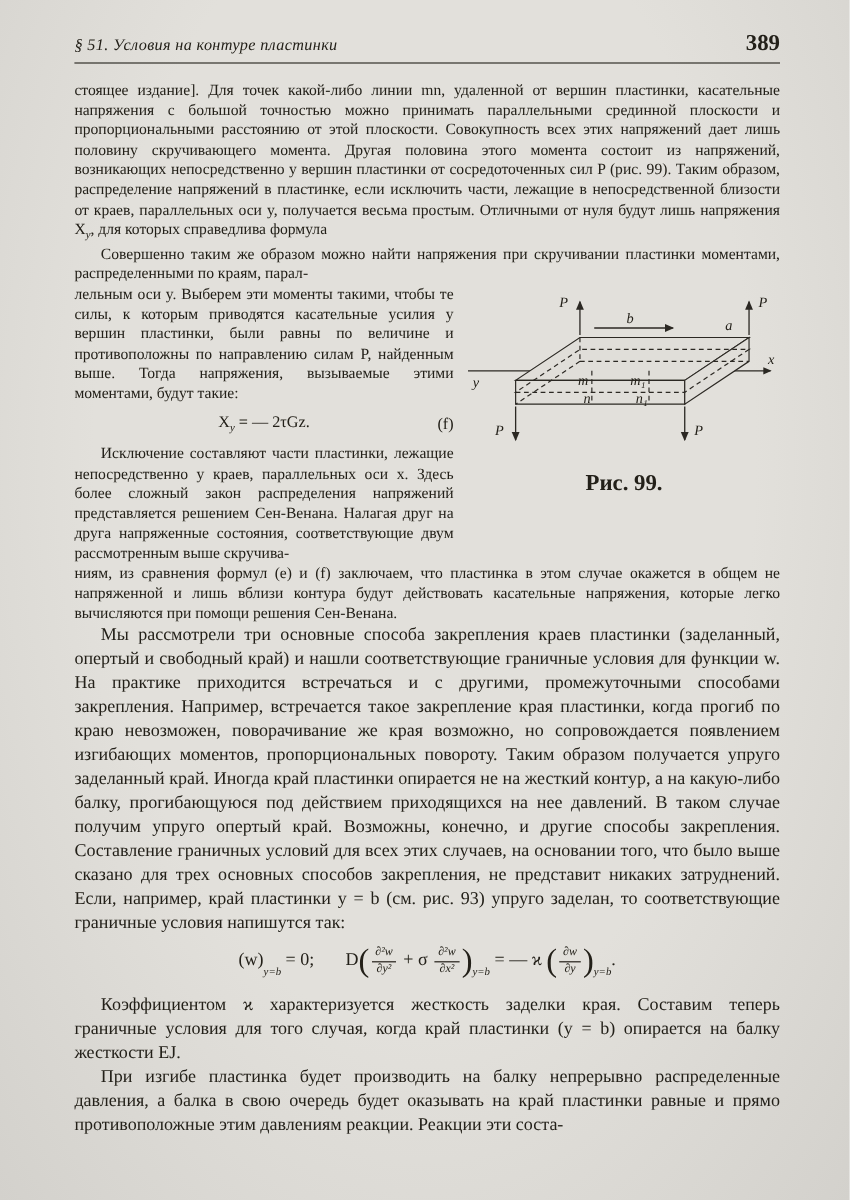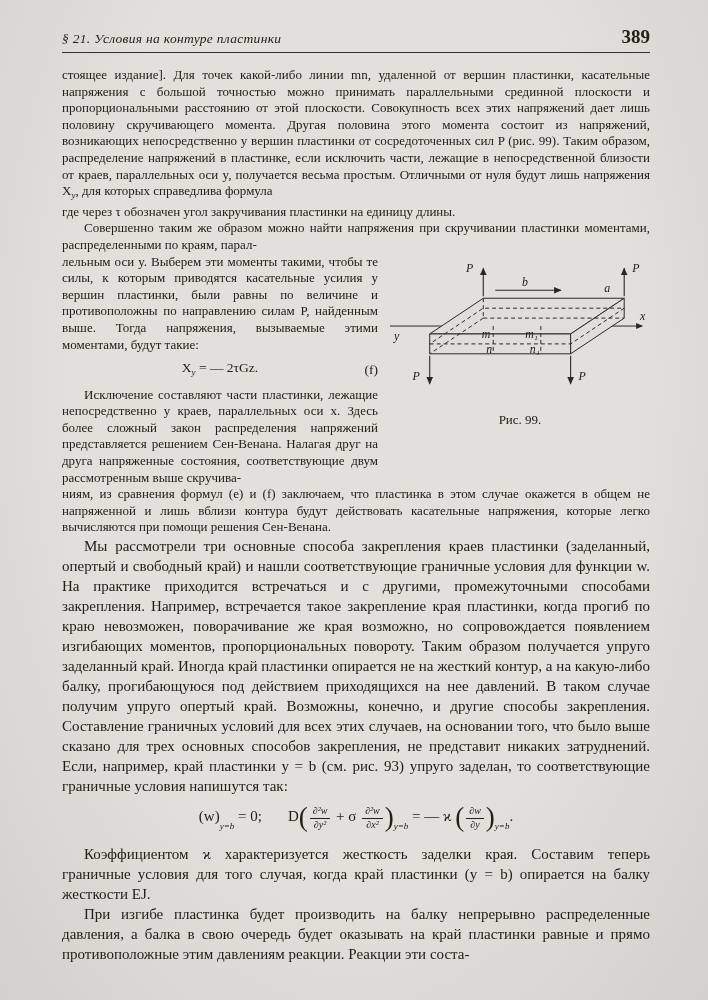--- a/index.html
+++ b/index.html
@@ -24,52 +24,51 @@
   p.indent { text-indent:22px; }
   .it { }
   sub.vs { font-size:9px; font-style:italic; vertical-align:-3px; }
 
   .frm { position:relative; text-align:center; margin:7px 0 6px 0; font-size:13.5px; }
   .frm .tag { position:absolute; right:0; top:50%; transform:translateY(-50%); font-style:normal; }
 
   .wrap-row { display:flex; gap:12px; margin-top:0; }
   .col-text { width:316px; }
   .col-fig  { width:260px; flex:0 0 auto; padding-top:2px; }
-  .figcap { text-align:center; font-size:13px; margin-top:6px; }
+  .figcap { text-align:center; font-size:19px; margin-top:6px;font-weight:bold; }
 
   .gap-before { margin-top:16px; }
 
   .eq-row { text-align:center; margin:10px 0 8px 0; font-size:15px; white-space:nowrap; }
   .eq-row .sp { display:inline-block; width:26px; }
   .fr { display:inline-block; vertical-align:middle; text-align:center; font-style:italic; font-size:10px; line-height:1.05; margin:0 2px; }
   .fr .n { display:block; border-bottom:1px solid #232019; padding:0 3px 1px 3px; }
   .fr .d { display:block; padding-top:1px;font-style:italic; }
   .bp { font-size:27px; font-weight:400; vertical-align:middle; font-style:normal; line-height:0; position:relative; top:-1px; }
   sub.eb { font-size:9px; font-style:italic; vertical-align:-8px; }
 
   svg text { font-family:"Liberation Serif","DejaVu Serif",serif; font-size:12px; font-style:italic; fill:#232019; }
   svg { display:block; margin:0 auto; }
 </style>
 </head>
 <body>
 
 <div class="page">
 
   <div class="hdr">
-    <span class="sec">§ 21. Условия на контуре пластинки</span>
+    <span class="sec">§ 51. Условия на контуре пластинки</span>
     <span class="pno">389</span>
   </div>
   <hr class="rule">
 
   <div class="small">
 
     <p class="para"><span>стоящее издание]. Для точек какой-либо линии </span><span class="it">mn</span><span>, удаленной от вершин пластинки, касательные напряжения с большой точностью можно принимать параллельными срединной плоскости и пропорциональными расстоянию от этой плоскости. Совокупность всех этих напряжений дает лишь половину скручивающего момента. Другая половина этого момента состоит из напряжений, возникающих непосредственно у вершин пластинки от сосредоточенных сил </span><span class="it">P</span><span> (рис. 99). Таким образом, распределение напряжений в пластинке, если исключить части, лежащие в непосредственной близости от краев, параллельных оси </span><span class="it">y</span><span>, получается весьма простым. Отличными от нуля будут лишь напряжения </span><span class="it">X</span><sub class="vs">y</sub><span>, для которых справедлива формула</span></p>
 
 
-    <p class="para"><span>где через </span><span class="it">τ</span><span> обозначен угол закручивания пластинки на единицу длины.</span></p>
 
 
     <p class="para indent"><span>Совершенно таким же образом можно найти напряжения при скручивании пластинки моментами, распределенными по краям, парал-</span></p>
 
     <div class="wrap-row">
       <div class="col-text">
         <p class="para"><span>лельным оси </span><span class="it">y</span><span>. Выберем эти моменты такими, чтобы те силы, к которым приводятся касательные усилия у вершин пластинки, были равны по величине и противоположны по направлению силам </span><span class="it">P</span><span>, найденным выше. Тогда напряжения, вызываемые этими моментами, будут такие:</span></p>
 
         <div class="frm">
           <span class="it">X</span><sub class="vs">y</sub><span> = — 2</span><span class="it">τGz</span><span>.</span>

